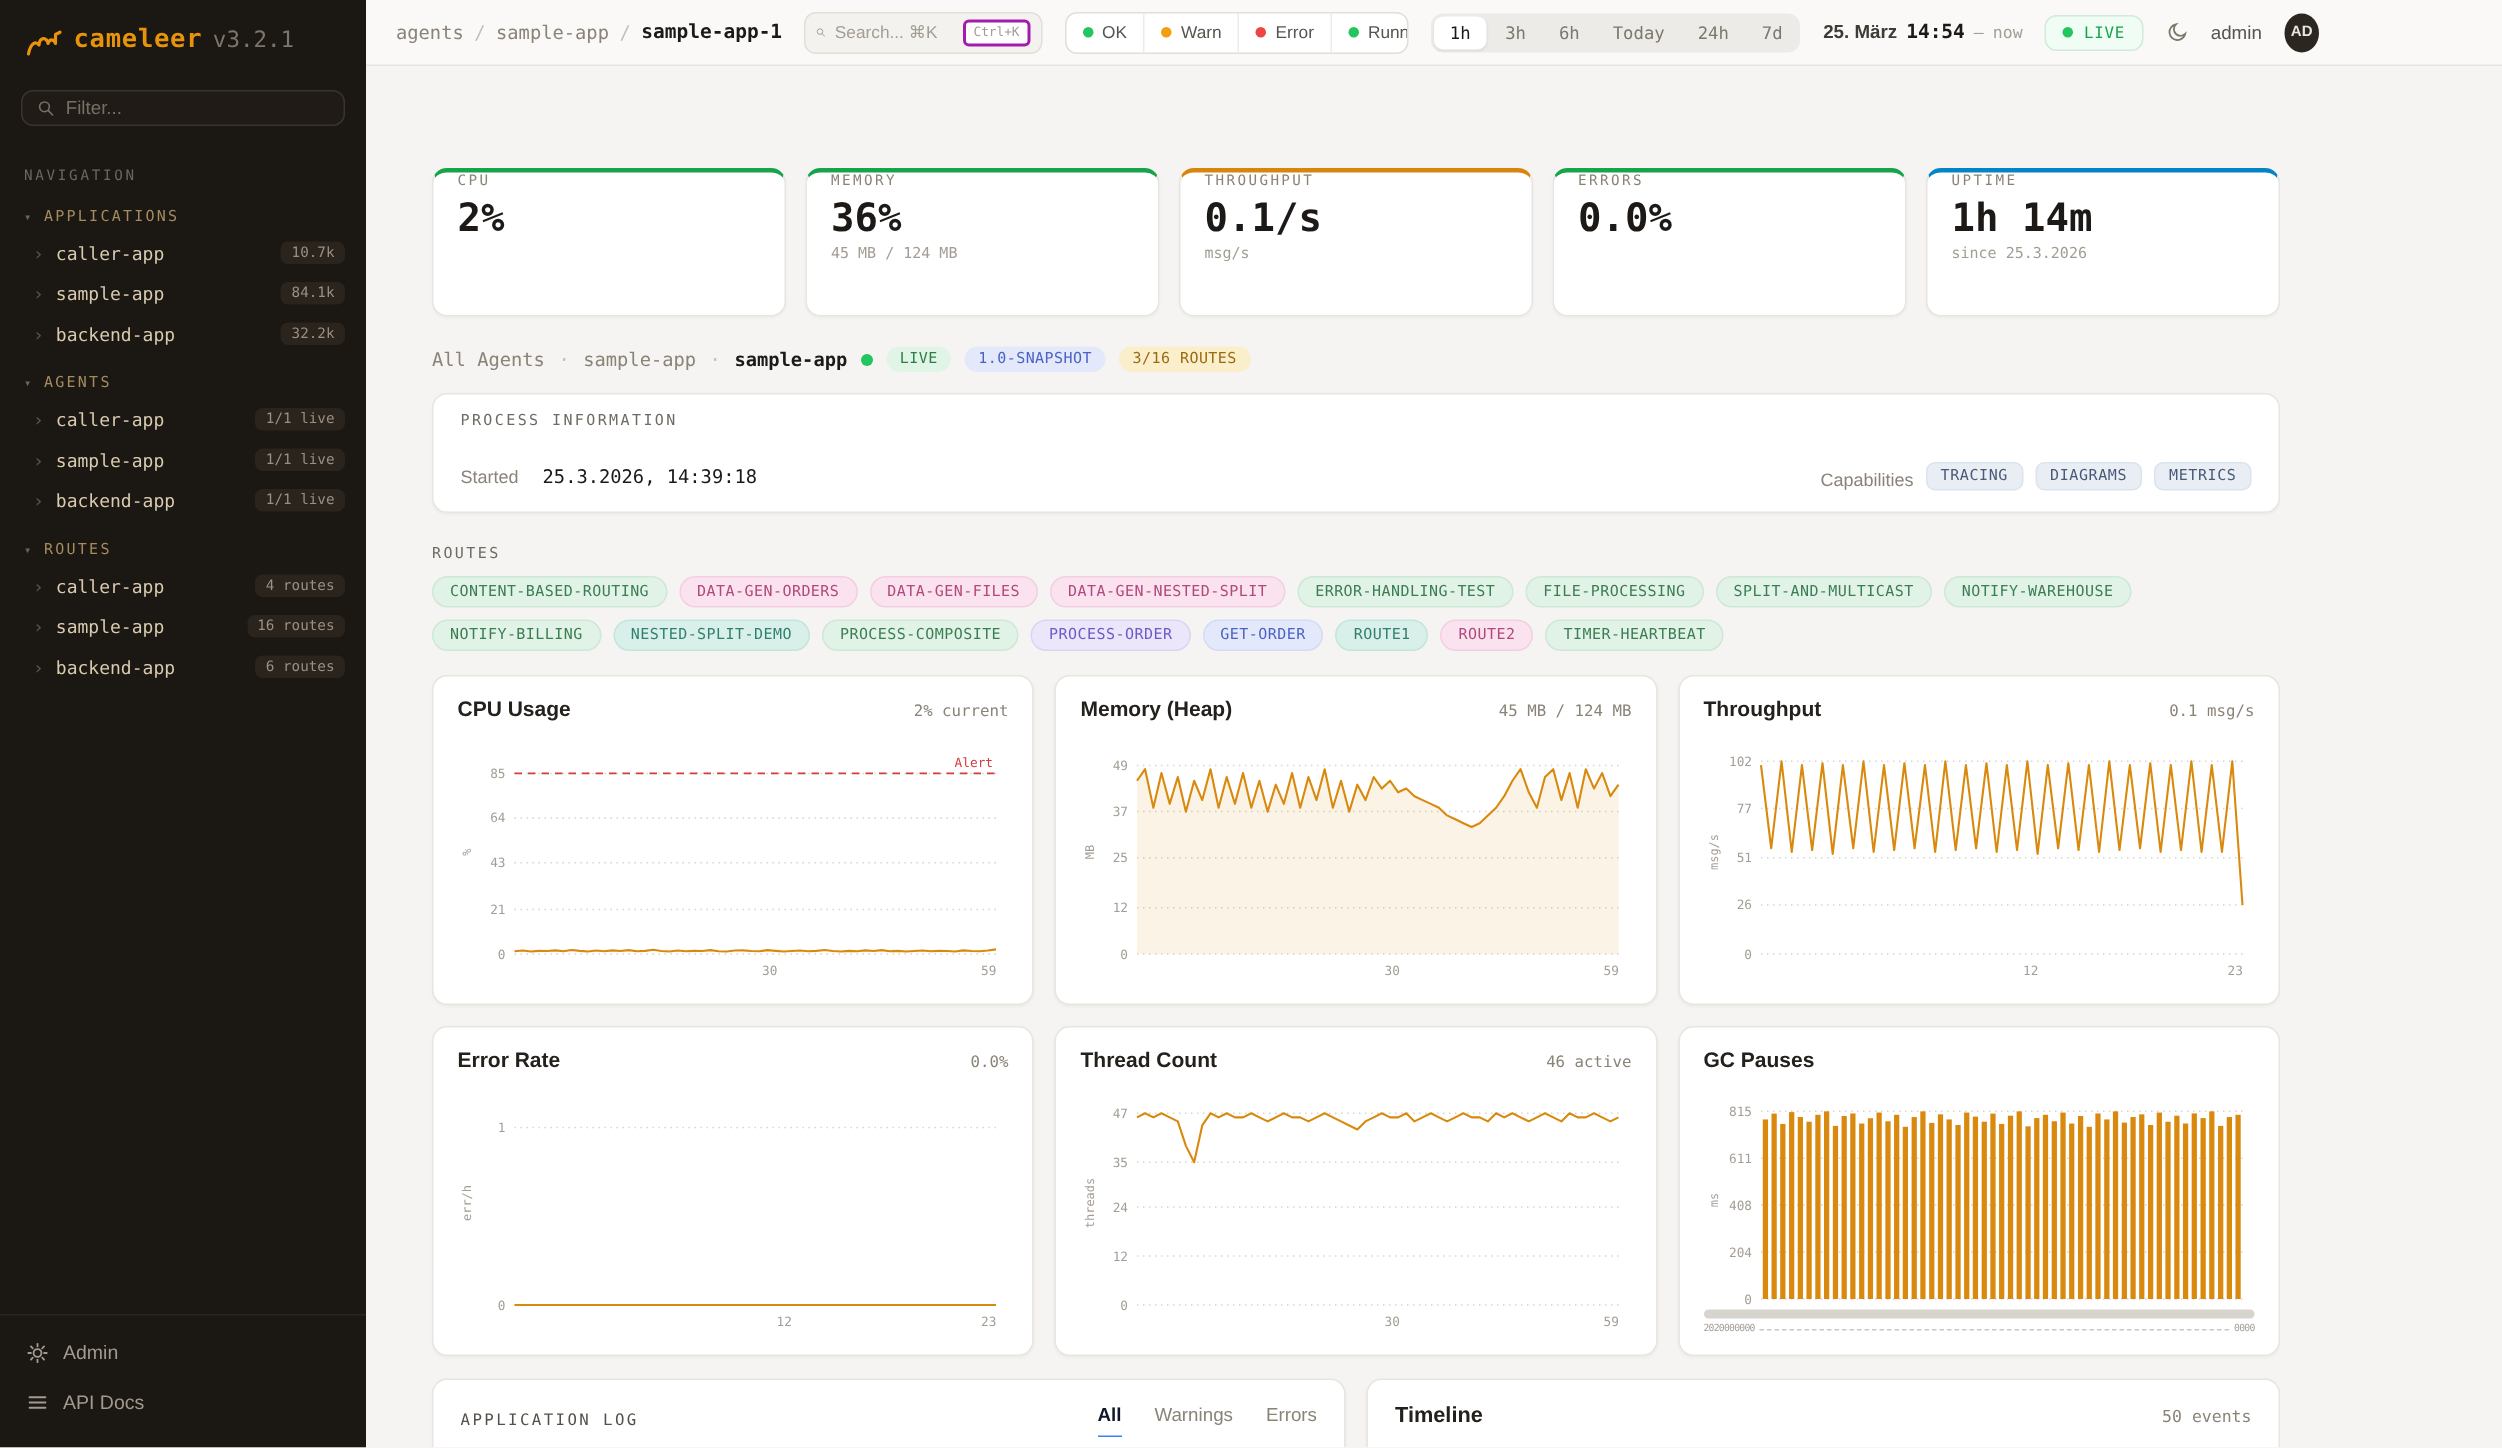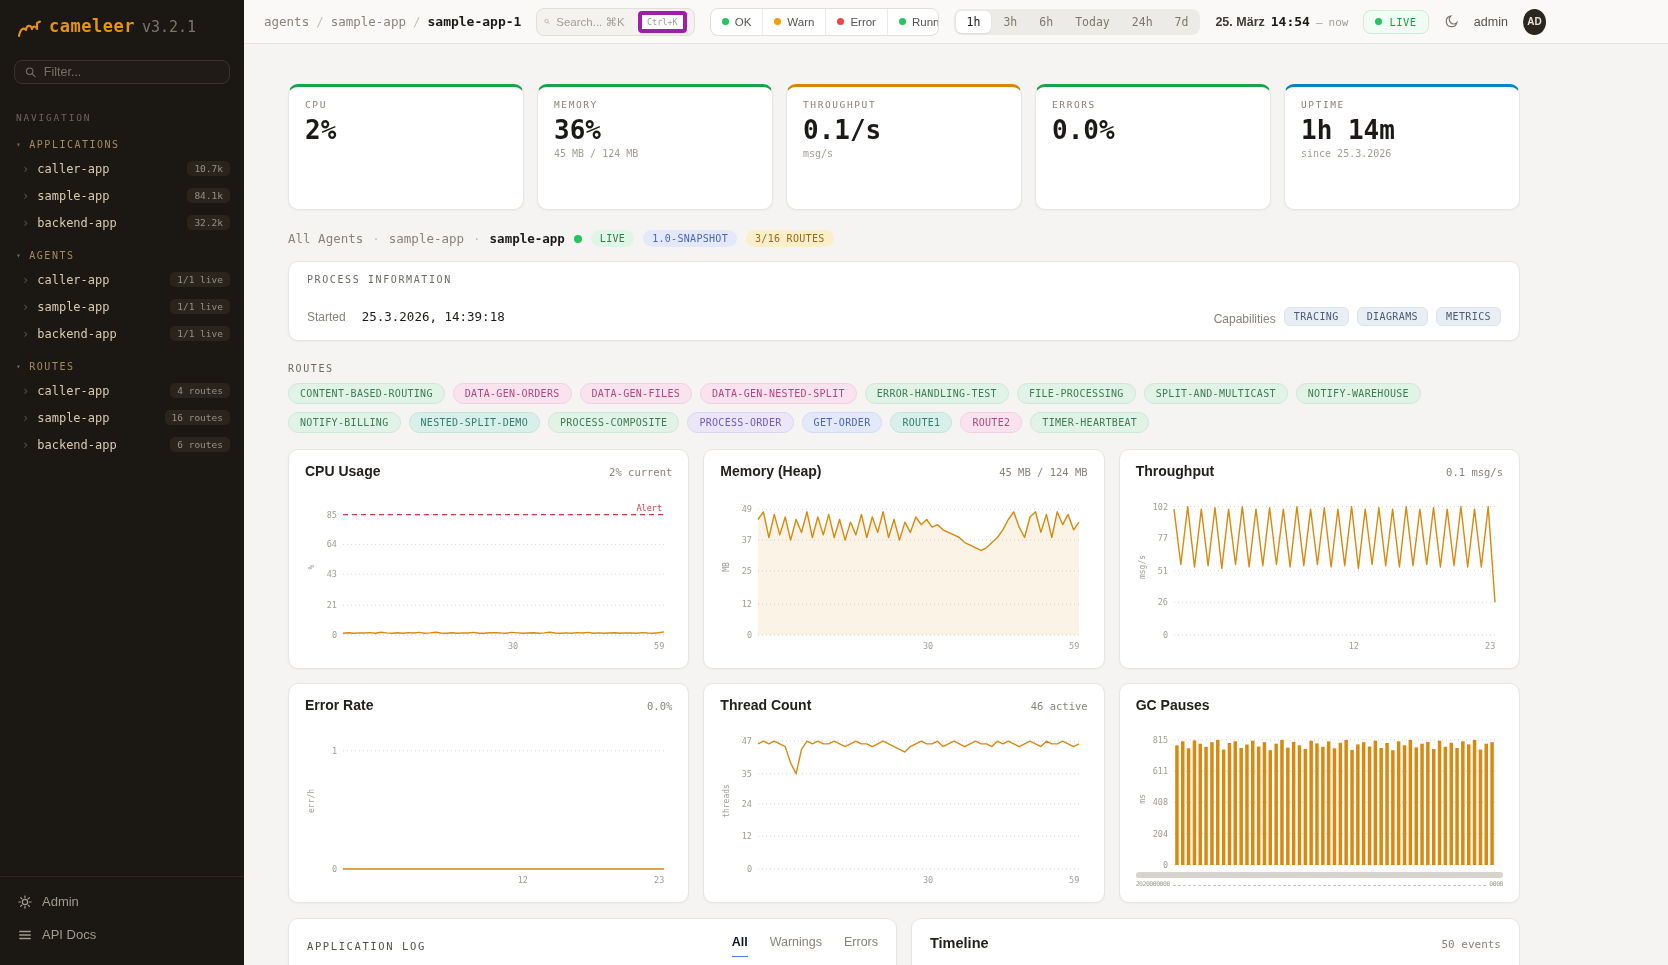--- a/index.html
+++ b/index.html
@@ -27,42 +27,42 @@
 
   
   .right { flex:1; display:flex; flex-direction:column; height:100%; overflow:hidden; }
   header { height:44px; flex:0 0 44px; background:#faf9f7; border-bottom:1px solid #e7e4e0; display:flex; align-items:center; gap:15px; padding:0 122px 0 20px; }
   .crumbs { display:flex; align-items:center; gap:7px; font-family:"DejaVu Sans Mono",monospace; font-size:12.5px; color:#8a8378; white-space:nowrap; }
   .crumbs .sep { color:#c4bfb7; }
   .crumbs .last { color:#1c1917; font-weight:bold; font-size:13px; }
   .search-box { width:176px; height:28px; border:1px solid #e2ded8; border-radius:8px; background:#f4f2ef; display:flex; align-items:center; gap:6px; padding:0 7px; }
   .search-box input { border:0; outline:0; background:transparent; font-size:11.5px; color:#57534e; width:100%; }
   .search-box input::placeholder { color:#a39d94; }
-  .kbd { border:4px solid #a21caf; border-radius:4px; background:#fff; font-size:8.5px; color:#a39d94; padding:2px 5px; font-family:"DejaVu Sans Mono",monospace; white-space:nowrap; }
+  .kbd { border:2px solid #a21caf; border-radius:4px; background:#fff; font-size:8.5px; color:#a39d94; padding:2px 5px; font-family:"DejaVu Sans Mono",monospace; white-space:nowrap; }
   .filter-group { display:flex; height:28px; border:1px solid #e2ded8; border-radius:8px; background:#fff; overflow:hidden; }
   .filter-item { display:flex; align-items:center; gap:6px; padding:0 11px; font-size:11.5px; color:#57534e; }
   .filter-item + .filter-item { border-left:1px solid #eeebe6; }
   .dot { width:7px; height:7px; border-radius:50%; display:inline-block; }
   .range-group { display:flex; gap:2px; background:#edebe7; border-radius:8px; padding:2px; }
   .range-btn { font-size:11.5px; color:#7d776d; padding:4px 10px; border-radius:6px; font-family:"DejaVu Sans Mono",monospace; }
   .range-btn.active { background:#fff; color:#1c1917; border:1px solid #e2ded8; box-shadow:0 1px 2px rgba(28,25,23,.08); padding:3px 11px; }
   .datetime { display:flex; align-items:baseline; gap:6px; white-space:nowrap; }
   .date-label { font-size:12.5px; font-weight:bold; color:#3f3b36; }
   .time-label { font-family:"DejaVu Sans Mono",monospace; font-weight:bold; font-size:13px; color:#1c1917; }
   .now-label, .dash { font-size:11px; color:#a39d94; font-family:"DejaVu Sans Mono",monospace; }
   .live-pill { margin-left:auto; display:flex; align-items:center; gap:7px; background:#f0fdf4; border:1px solid #d2ead9; border-radius:8px; padding:5px 11px; color:#16a34a; font-size:10.5px; font-family:"DejaVu Sans Mono",monospace; letter-spacing:.5px; }
   .user-label { font-size:12.5px; color:#57534e; }
   .avatar { width:26px; height:26px; border-radius:50%; background:#2c2620; color:#e9e5df; font-size:10px; font-weight:bold; display:flex; align-items:center; justify-content:center; }
 
   
   main { padding:40px 0 0 44px; width:1276px; overflow:hidden; }
   .inner { width:1232px; }
   .card { background:#fff; border:1px solid #e8e5e0; border-radius:10px; box-shadow:0 1px 2px rgba(28,25,23,.04); }
   .stats-row { display:grid; grid-template-columns:repeat(5,1fr); gap:13px; }
-  .stat-card { border-top:3px solid #16a34a; padding:12px 16px 10px; height:126px; }
+  .stat-card { border-top:3px solid #16a34a; padding:0 16px 10px; height:99px;margin-top:28px; }
   .stat-label { font-size:9.5px; letter-spacing:1.6px; color:#8a8378; font-family:"DejaVu Sans Mono",monospace; }
   .stat-value { font-family:"DejaVu Sans Mono",monospace; font-weight:bold; font-size:26px; margin-top:5px; color:#1c1917; }
   .stat-sub { font-size:10px; color:#a39d94; margin-top:3px; font-family:"DejaVu Sans Mono",monospace; }
 
   .agent-bar { margin-top:20px; display:flex; align-items:center; gap:9px; font-family:"DejaVu Sans Mono",monospace; font-size:12.5px; }
   .agent-link { color:#8a8378; }
   .agent-sep { color:#c4bfb7; }
   .agent-current { color:#1c1917; font-weight:bold; }
   .badge { font-size:10px; font-family:"DejaVu Sans Mono",monospace; padding:3px 9px; border-radius:999px; letter-spacing:.3px; }
 

